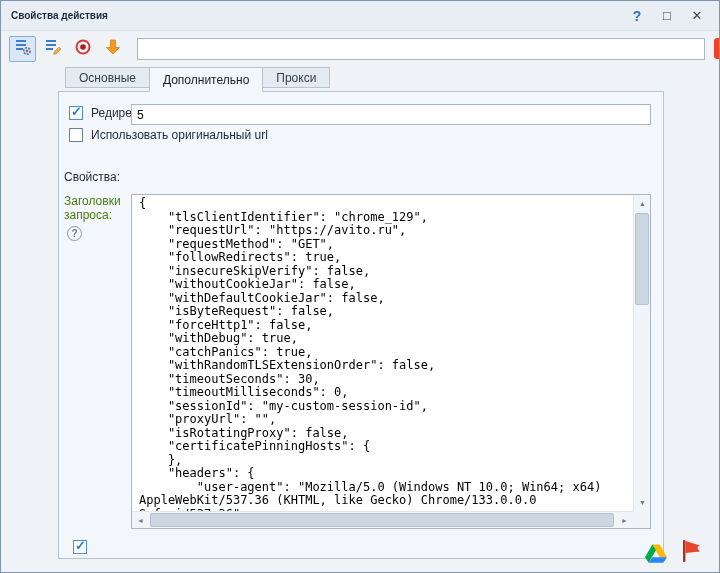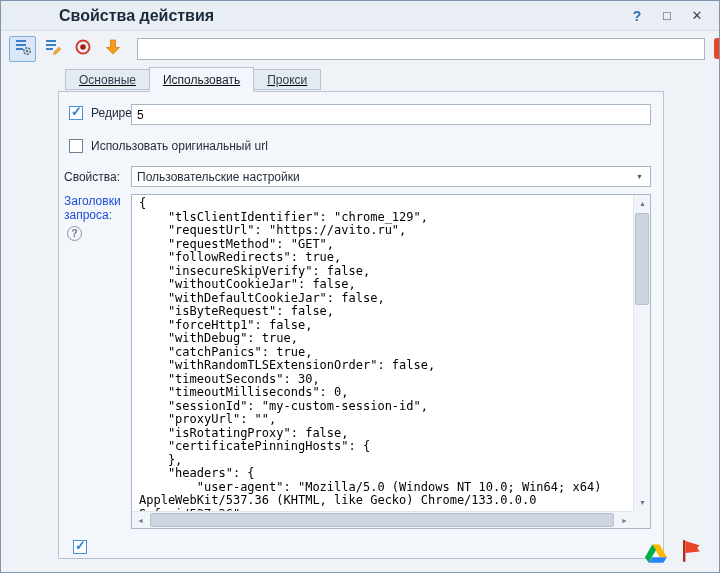--- a/index.html
+++ b/index.html
@@ -12,21 +12,21 @@
   .window{
     position:relative; width:720px; height:573px;
     background:#eff3f8; border:1px solid #8195ad; overflow:hidden;
   }
   
   .titlebar{
     position:absolute; top:0; left:0; right:0; height:30px;
     background:#e9eef5; border-bottom:1px solid #d9e0e9;
     display:flex; align-items:center; padding:0 10px;
   }
-  .title{ font-size:16px; font-weight:700; color:#1b2a3a;margin-left:48px; }
+  .title{ font-size:10px; font-weight:700; color:#1b2a3a; }
   .tb-controls{ margin-left:auto; display:flex; gap:6px; }
   .tb-btn{
     width:24px; height:20px; display:flex; align-items:center; justify-content:center;
     font-size:13px; color:#3a4653; cursor:default;
   }
   .tb-btn.help{ color:#2a6fc0; font-weight:700; font-size:14px; }
   
   .toolbar{
     position:absolute; top:31px; left:0; right:0; height:33px;
     display:flex; align-items:center; padding:0 8px; gap:3px;
@@ -41,21 +41,21 @@
     border:1px solid #a9b6c5; background:#ffffff;
     font-family:"Liberation Sans", sans-serif; font-size:12px; padding:0 4px; outline:none;
   }
   .edge-marker{
     position:absolute; right:0; top:37px; width:5px; height:21px;
     background:#e8442a; border-radius:3px 0 0 3px;
   }
   
   .tabs{
     position:absolute; left:64px; top:66px; height:25px;
-    display:flex; align-items:center; z-index:3;text-decoration:underline;
+    display:flex; align-items:flex-start; z-index:3;
   }
   .tab{
     height:21px; display:flex; align-items:center; padding:0 13px;
     font-size:12px; color:#33414f; background:#e4eaf1;
     border:1px solid #b7c3d1; margin-right:-1px; cursor:default; white-space:nowrap;
   }
   .tab.active{
     height:25px; background:#f3f6fa; border-bottom:1px solid #f3f6fa;
     color:#141f2b; z-index:4;
   }
@@ -79,21 +79,21 @@
     font-family:"Liberation Sans", sans-serif; font-size:12px; padding:0 5px; outline:none;
   }
   .select{
     position:absolute; left:72px; top:74px; width:520px; height:21px;
     background:#fff; border:1px solid #a9b6c5;
     display:flex; align-items:center; font-size:12px; color:#1f2b38; padding:0 5px;
   }
   .select .arrow{ margin-left:auto; font-size:7px; color:#4a5866; padding-right:2px; }
   .side-label{
     position:absolute; left:5px; top:102px; width:64px;
-    font-size:12px; line-height:14px; color:#1d4ed8;
+    font-size:12px; line-height:14px; color:#4d7c0f;
   }
   .help-circle{
     position:absolute; left:8px; top:134px; width:15px; height:15px;
     border:1px solid #8a98a8; border-radius:50%；; border-radius:50%;
     color:#6a7888; font-size:10px; font-weight:700;
     display:flex; align-items:center; justify-content:center;
   }
   
   .code{
     position:absolute; left:72px; top:102px; width:520px; height:335px;
@@ -186,44 +186,40 @@
           <path d="M9 16 L2.5 9.5 L6.5 9.5 L6.5 2 L11.5 2 L11.5 9.5 L15.5 9.5 Z" fill="#f59b1f" stroke="#d97d0a" stroke-width="0.8"></path>
         </svg>
       </span>
     </div>
     <input class="toolbar-input" type="text" value="" style="">
   </div>
   <div class="edge-marker"></div>
 
   <div class="tabs">
     <div class="tab">Основные</div>
-    <div class="tab active">Использовать</div>
+    <div class="tab active">Дополнительно</div>
     <div class="tab">Прокси</div>
   </div>
 
   <div class="panel">
 
     <div class="row" style="left:10px; top:14px;">
       <span class="cb checked">
         <span class="mark">✓</span>
       </span>
       <span class="lbl">Редирект</span>
     </div>
     <input class="text-input" style="left: 72px; top: 12px; width: 520px; height: 21px;" type="text" value="5">
 
-    <div class="row" style="left:10px; top:47px;">
+    <div class="row" style="left:10px; top:36px;">
       <span class="cb"></span>
       <span class="lbl">Использовать оригинальный url</span>
     </div>
 
     <span class="lbl" style="position:absolute; left:5px; top:78px;">Свойства:</span>
-    <div class="select">
-      <span>Пользовательские настройки</span>
-      <span class="arrow">▼</span>
-    </div>
 
     <div class="side-label">Заголовки запроса:</div>
     <div class="help-circle">?</div>
 
     <div class="code">
       <pre>{
     "tlsClientIdentifier": "chrome_129",
     "requestUrl": "https://avito.ru",
     "requestMethod": "GET",
     "followRedirects": true,

